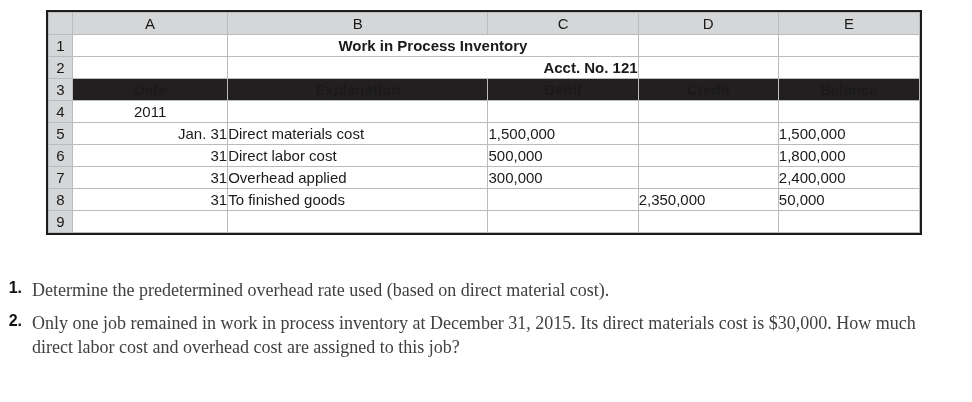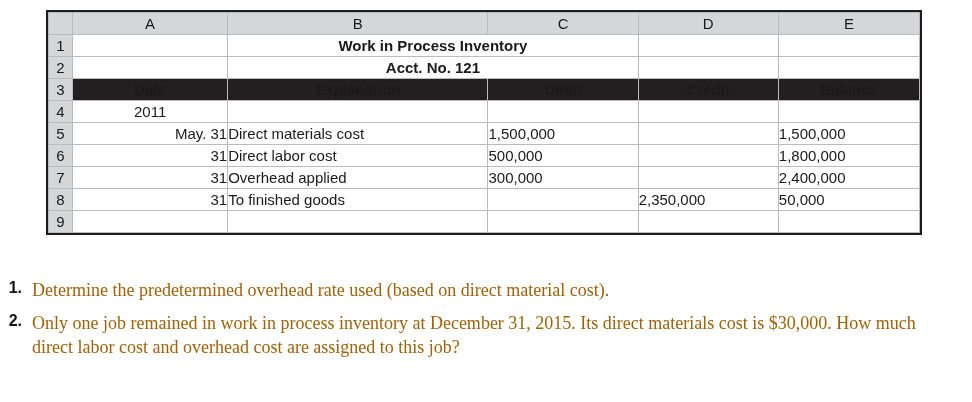--- a/index.html
+++ b/index.html
@@ -68,21 +68,21 @@
   tr.header-letters td { border-color: #9c9fa1; }
 
   
   td.title-cell {
     text-align: center;
     font-weight: bold;
     font-size: 16px;
     height: 23px;
   }
   td.subtitle-cell {
-    text-align: center;
+    text-align: right;
     font-weight: bold;
     font-size: 13px;
     height: 22px;
   }
   
   td.merge-left  { border-right: 1px solid #e4e6e7; margin-top: 36px; }
 
   
   tr.band td.band {
     background: #231f20;
@@ -133,21 +133,21 @@
     color: #111111;
     width: 22px;
     text-align: right;
     flex: 0 0 22px;
     padding-top: 1px;
   }
   .q-text {
     font-family: "Liberation Serif", serif;
     font-size: 18px;
     line-height: 24px;
-    color: #a16207;
+    color: #404040;
     margin-left: 10px;
     max-width: 895px;
   }
 </style>
 </head>
 <body>
 
 <div id="spreadsheet">
   <table>
     <colgroup>
@@ -198,21 +198,21 @@
         <td class="gutter">4</td>
         <td class="year">2011</td>
         <td class="expl"></td>
         <td class="num"></td>
         <td class="num"></td>
         <td class="num"></td>
       </tr>
 
       <tr class="data">
         <td class="gutter">5</td>
-        <td class="date">May. 31</td>
+        <td class="date">Jan. 31</td>
         <td class="expl">Direct materials cost</td>
         <td class="num">1,500,000</td>
         <td class="num"></td>
         <td class="num">1,500,000</td>
       </tr>
 
       <tr class="data">
         <td class="gutter">6</td>
         <td class="date">31</td>
         <td class="expl">Direct labor cost</td>

